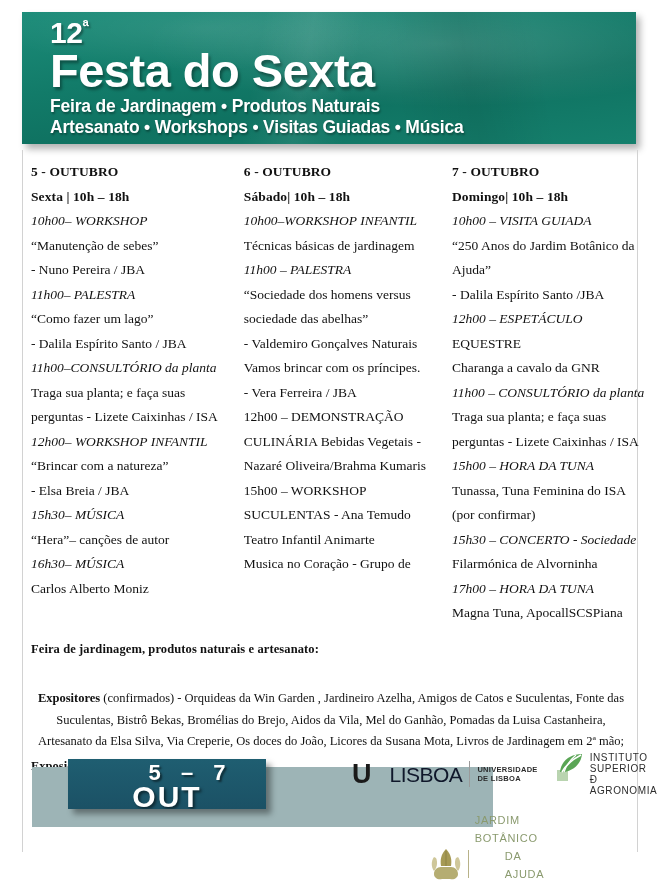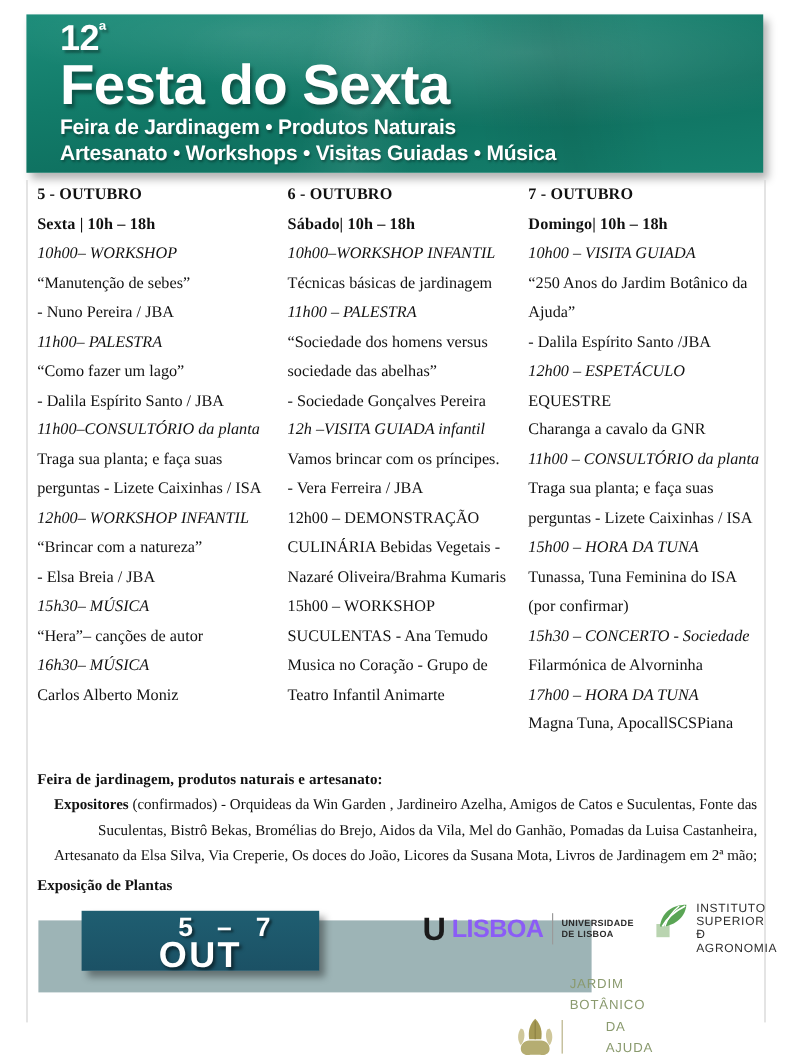--- a/index.html
+++ b/index.html
@@ -99,25 +99,26 @@
     height: 702px;
     border-left: 1px solid #d2d2d2;
     border-right: 1px solid #d2d2d2;
     box-sizing: border-box;
   }
 
   
   .schedule {
     position: absolute;
     left: 0px;
-    top: 0;
+    top: 10px;
     width: 616px;
     display: flex;
     box-sizing: border-box;
     padding: 0 6px 0 8px;
+    gap: 12px;
   }
   .day-col {
     width: 33.33%;
     box-sizing: border-box;
     padding-right: 6px;
   }
   .day-col + .day-col { padding-left: 8px; }
 
   .day-date {
     font-weight: bold;
@@ -147,21 +148,22 @@
   }
   .fair-heading {
     font-weight: bold;
     font-size: 12.5px;
     line-height: 21px;
     letter-spacing: 0.1px;
   }
   .fair-body {
     font-size: 12.5px;
     line-height: 21.5px;
-    text-align: right;
+    text-align: center;
+    margin-top: 28px;
   }
   .fair-body b { font-weight: bold; }
   .fair-sub {
     font-weight: bold;
     font-size: 12.5px;
     line-height: 22px;
     margin-top: 2px;
   }
 
   
@@ -219,25 +221,25 @@
     font-family: "Liberation Sans", "DejaVu Sans", sans-serif;
     font-size: 27px;
     font-weight: bold;
     line-height: 27px;
     color: #1a1a1a;
     letter-spacing: 0px;
   }
   .ul-word {
     font-family: "Liberation Sans", "DejaVu Sans", sans-serif;
     font-size: 21px;
-    font-weight: bold;
+    font-weight: normal;
     line-height: 21px;
-    color: #8b5cf6;
+    color: #0f172a;
     letter-spacing: -0.5px;
-    margin-left: 5px;
+    margin-left: 18px;
   }
   .ul-divider {
     width: 1px;
     height: 26px;
     background: #9a9a9a;
     margin: 0 7px;
   }
   .ul-sub {
     font-family: "Liberation Sans", "DejaVu Sans", sans-serif;
     font-size: 7.5px;
@@ -347,31 +349,30 @@
       </div>
 
       <div class="day-col">
         <div class="day-date">6 - OUTUBRO</div>
         <div class="day-hours">Sábado| 10h – 18h</div>
         <div class="entry-line it">10h00–WORKSHOP INFANTIL</div>
         <div class="entry-line">Técnicas básicas de jardinagem</div>
         <div class="entry-line it">11h00 – PALESTRA</div>
         <div class="entry-line">“Sociedade dos homens versus</div>
         <div class="entry-line">sociedade das abelhas”</div>
-        <div class="entry-line">- Sociedade Gonçalves Pereira</div>
-        <div class="entry-line it">12h –VISITA GUIADA infantil</div>
+        <div class="entry-line">- Valdemiro Gonçalves Naturais</div>
         <div class="entry-line">Vamos brincar com os príncipes.</div>
         <div class="entry-line">- Vera Ferreira / JBA</div>
         <div class="entry-line">12h00 – DEMONSTRAÇÃO</div>
         <div class="entry-line">CULINÁRIA Bebidas Vegetais -</div>
         <div class="entry-line">Nazaré Oliveira/Brahma  Kumaris</div>
         <div class="entry-line">15h00 – WORKSHOP</div>
         <div class="entry-line">SUCULENTAS - Ana Temudo</div>
+        <div class="entry-line">Teatro Infantil Animarte</div>
         <div class="entry-line">Musica no Coração - Grupo de</div>
-        <div class="entry-line">Teatro Infantil Animarte</div>
       </div>
 
       <div class="day-col">
         <div class="day-date">7 - OUTUBRO</div>
         <div class="day-hours">Domingo| 10h – 18h</div>
         <div class="entry-line it">10h00 – VISITA GUIADA</div>
         <div class="entry-line">“250 Anos do Jardim Botânico da</div>
         <div class="entry-line">Ajuda”</div>
         <div class="entry-line">- Dalila  Espírito Santo  /JBA</div>
         <div class="entry-line it">12h00 – ESPETÁCULO</div>

